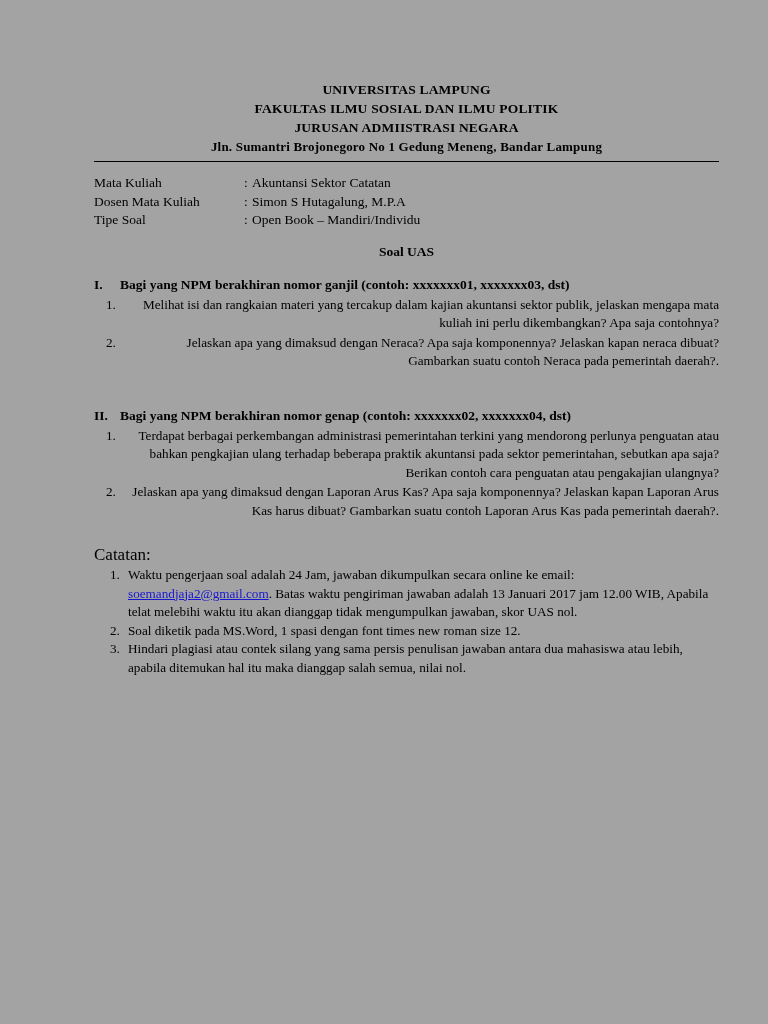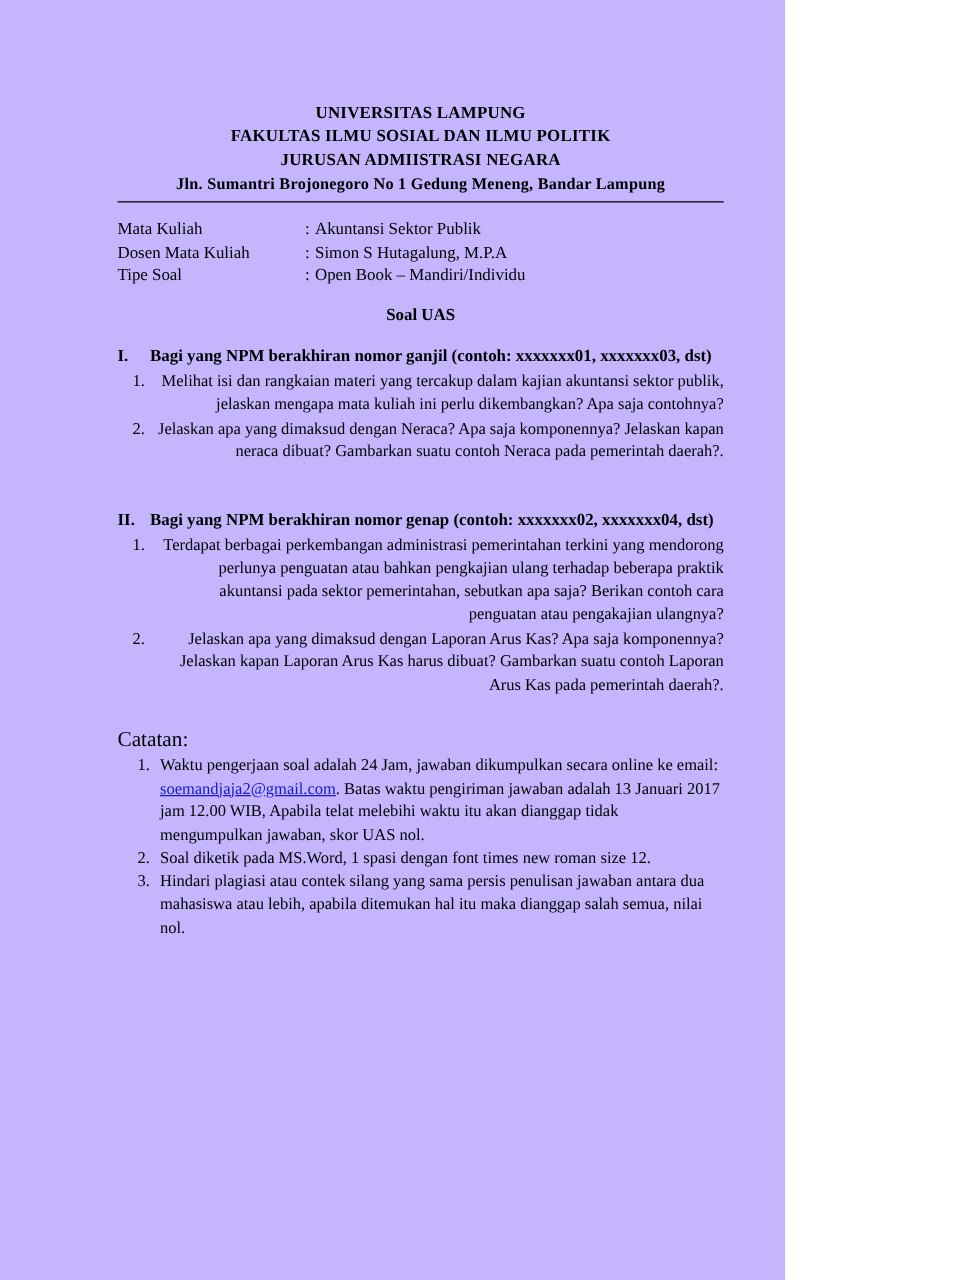--- a/index.html
+++ b/index.html
@@ -12,23 +12,23 @@
     height: 1024px;
     font-family: "Liberation Serif", serif;
     color: #000000;
     position: relative;
     overflow: hidden;
   }
   .page {
     position: absolute;
     left: 0;
     top: 0;
-    width: 628px;
+    width: 768px;
     height: 1024px;
-    background: #c4b5fd;
+    background: #a3a3a3;
     box-sizing: border-box;
     padding: 80px 49px 0 94px;
   }
   .header-block {
     text-align: center;
     font-weight: bold;
     letter-spacing: 0.2px;
   }
   .header-line {
     font-size: 13.5px;
@@ -146,21 +146,21 @@
     <div class="header-line address">Jln. Sumantri Brojonegoro No 1 Gedung Meneng, Bandar Lampung</div>
   </div>
 
   <div class="rule"></div>
 
   <table class="meta-table">
     <tbody>
       <tr>
         <td class="meta-label">Mata Kuliah</td>
         <td class="meta-sep">:</td>
-        <td>Akuntansi Sektor Publik</td>
+        <td>Akuntansi Sektor Catatan</td>
       </tr>
       <tr>
         <td class="meta-label">Dosen Mata Kuliah</td>
         <td class="meta-sep">:</td>
         <td>Simon S Hutagalung, M.P.A</td>
       </tr>
       <tr>
         <td class="meta-label">Tipe Soal</td>
         <td class="meta-sep">:</td>
         <td>Open Book – Mandiri/Individu</td>

